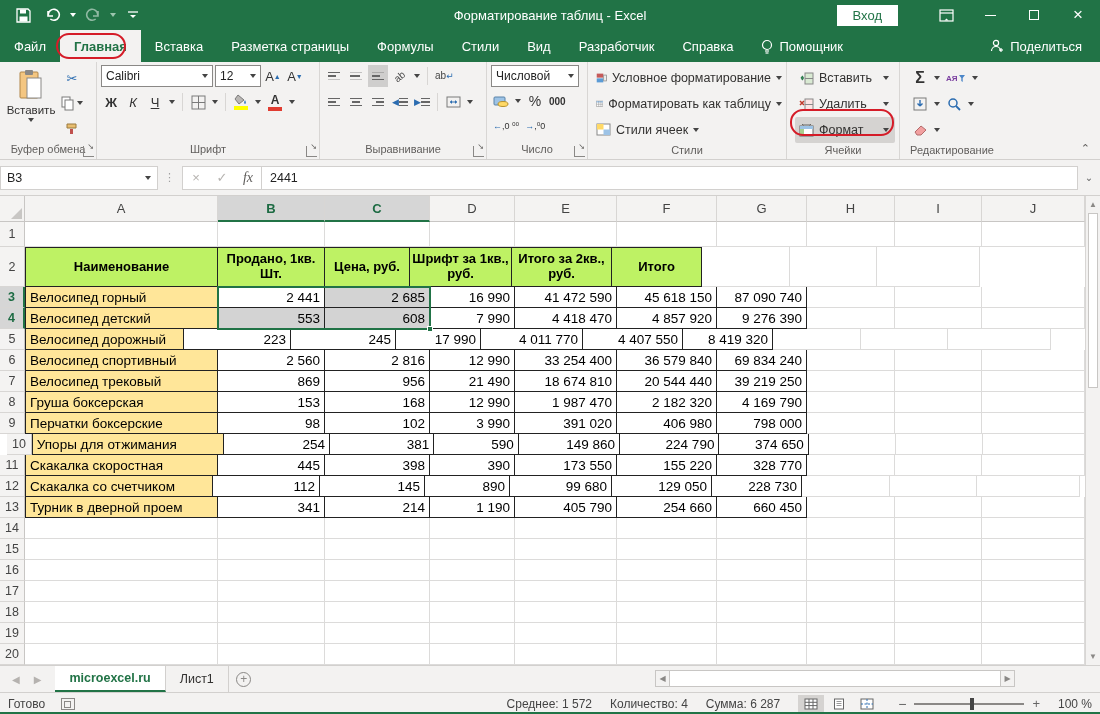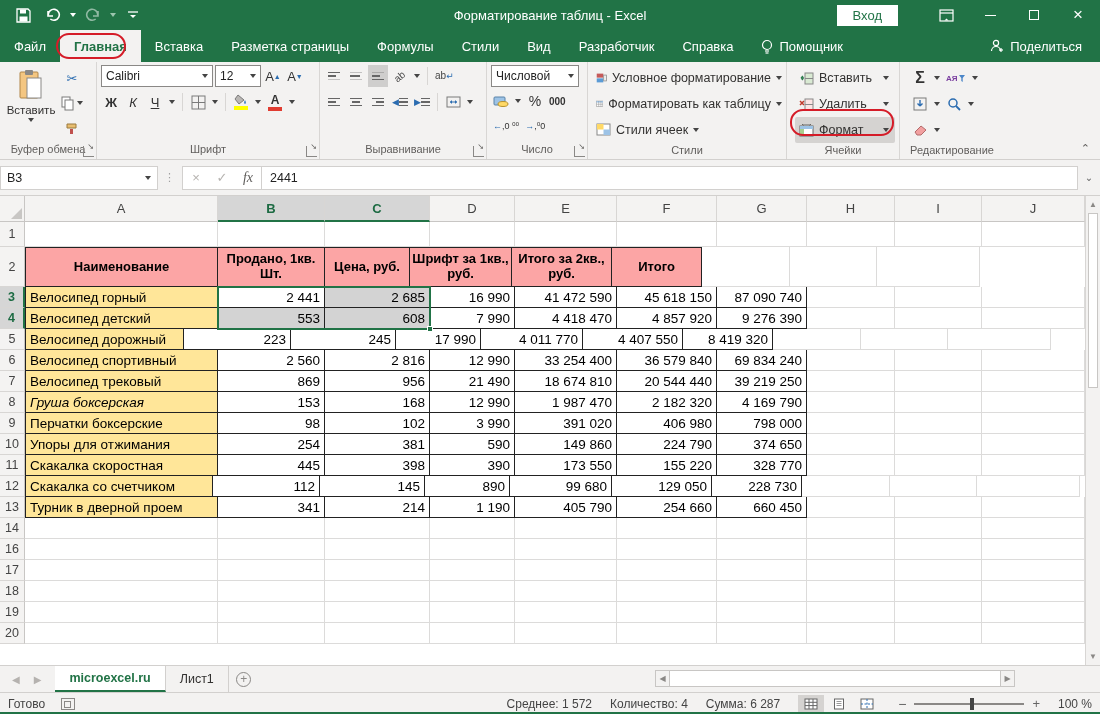--- a/index.html
+++ b/index.html
@@ -70,21 +70,21 @@
   .sheet { position:absolute; left:0; top:0; width:1085px; }
   .ghead { display:flex; height:26px; }
   .gcorner { width:25px; background:#f4f3f2; border-right:1px solid #c8c6c4; border-bottom:1px solid #c8c6c4; position:relative; }
   .gcorner::after { content:""; position:absolute; right:2px; bottom:2px; border-left:11px solid transparent; border-bottom:11px solid #c8c6c4; }
   .gcol { background:#f4f3f2; border-right:1px solid #d8d6d4; border-bottom:1px solid #c8c6c4; display:flex; align-items:center; justify-content:center; font-size:13px; color:#444; }
   .gcol.sel { background:#d6d6d6; color:#1d6b43; border-bottom:2px solid #217346; font-weight:bold; }
   .grow { display:flex; }
   .growhdr { width:25px; background:#f4f3f2; border-right:1px solid #c8c6c4; border-bottom:1px solid #d8d6d4; display:flex; align-items:center; justify-content:center; font-size:12.5px; color:#444; }
   .growhdr.sel { background:#d6d6d6; color:#1d6b43; border-right:2px solid #217346; font-weight:bold; }
   .c { border-right:1px solid #dcdbda; border-bottom:1px solid #dcdbda; font-size:13.5px; color:#000; display:flex; align-items:center; overflow:hidden; }
-  .c.th { background:#fca5a5; border-right:1px solid #222; border-bottom:1px solid #222; border-top:1px solid #222; font-weight:bold; justify-content:center; text-align:center; font-size:13px; line-height:1.15; padding:1px 2px; }
+  .c.th { background:#bef264; border-right:1px solid #222; border-bottom:1px solid #222; border-top:1px solid #222; font-weight:bold; justify-content:center; text-align:center; font-size:13px; line-height:1.15; padding:1px 2px; }
   .c.th.first { border-left:1px solid #222; }
   .c.name { background:#ffe699; border-right:1px solid #222; border-bottom:1px solid #222; border-left:1px solid #222; padding-left:4px; }
   .c.num { background:#fff; border-right:1px solid #222; border-bottom:1px solid #222; justify-content:flex-end; padding-right:4px; }
   .c.num.selcell { background:#d3d3d3; }
   .seloutline { position:absolute; border:2px solid #217346; pointer-events:none; }
   .fillhandle { position:absolute; width:6px; height:6px; background:#217346; border:1px solid #fff; pointer-events:none; }
   .vscroll { position:absolute; left:1085px; top:0; width:15px; height:469px; background:#f3f2f1; border-left:1px solid #d8d6d4; }
   .varrow { height:17px; display:flex; align-items:center; justify-content:center; color:#8a8886; font-size:8px; }
   .vthumb { margin:0 2px; height:175px; background:#fff; border:1px solid #c8c6c4; }
 
@@ -646,21 +646,21 @@
         <div class="c num" style="width: 85px;">21 490</div>
         <div class="c num" style="width: 102px;">18 674 810</div>
         <div class="c num" style="width: 100px;">20 544 440</div>
         <div class="c num" style="width: 90px;">39 219 250</div>
         <div class="c" style="width: 88px;"></div>
         <div class="c" style="width: 87px;"></div>
         <div class="c" style="width: 103px;"></div>
       </div>
       <div class="grow" style="height: 21px;">
         <div class="growhdr">8</div>
-        <div class="c name" style="width: 193px; font-style: italic;">Груша боксерская</div>
+        <div class="c name" style="width: 193px;">Груша боксерская</div>
         <div class="c num" style="width: 107px;">153</div>
         <div class="c num" style="width: 105px;">168</div>
         <div class="c num" style="width: 85px;">12 990</div>
         <div class="c num" style="width: 102px;">1 987 470</div>
         <div class="c num" style="width: 100px;">2 182 320</div>
         <div class="c num" style="width: 90px;">4 169 790</div>
         <div class="c" style="width: 88px;"></div>
         <div class="c" style="width: 87px;"></div>
         <div class="c" style="width: 103px;"></div>
       </div>
@@ -670,21 +670,21 @@
         <div class="c num" style="width: 107px;">98</div>
         <div class="c num" style="width: 105px;">102</div>
         <div class="c num" style="width: 85px;">3 990</div>
         <div class="c num" style="width: 102px;">391 020</div>
         <div class="c num" style="width: 100px;">406 980</div>
         <div class="c num" style="width: 90px;">798 000</div>
         <div class="c" style="width: 88px;"></div>
         <div class="c" style="width: 87px;"></div>
         <div class="c" style="width: 103px;"></div>
       </div>
-      <div class="grow" style="height: 21px;">
+      <div class="grow" style="height: 21px; padding-left: 7px;">
         <div class="growhdr">10</div>
         <div class="c name" style="width: 193px;">Упоры для отжимания</div>
         <div class="c num" style="width: 107px;">254</div>
         <div class="c num" style="width: 105px;">381</div>
         <div class="c num" style="width: 85px;">590</div>
         <div class="c num" style="width: 102px;">149 860</div>
         <div class="c num" style="width: 100px;">224 790</div>
         <div class="c num" style="width: 90px;">374 650</div>
         <div class="c" style="width: 88px;"></div>
         <div class="c" style="width: 87px;"></div>
@@ -724,20 +724,33 @@
         <div class="c num" style="width: 85px;">1 190</div>
         <div class="c num" style="width: 102px;">405 790</div>
         <div class="c num" style="width: 100px;">254 660</div>
         <div class="c num" style="width: 90px;">660 450</div>
         <div class="c" style="width: 88px;"></div>
         <div class="c" style="width: 87px;"></div>
         <div class="c" style="width: 103px;"></div>
       </div>
       <div class="grow" style="height: 21px;">
         <div class="growhdr">14</div>
+        <div class="c" style="width: 193px;"></div>
+        <div class="c" style="width: 107px;"></div>
+        <div class="c" style="width: 105px;"></div>
+        <div class="c" style="width: 85px;"></div>
+        <div class="c" style="width: 102px;"></div>
+        <div class="c" style="width: 100px;"></div>
+        <div class="c" style="width: 90px;"></div>
+        <div class="c" style="width: 88px;"></div>
+        <div class="c" style="width: 87px;"></div>
+        <div class="c" style="width: 103px;"></div>
+      </div>
+      <div class="grow" style="height: 21px;">
+        <div class="growhdr">15</div>
         <div class="c" style="width: 193px;"></div>
         <div class="c" style="width: 107px;"></div>
         <div class="c" style="width: 105px;"></div>
         <div class="c" style="width: 85px;"></div>
         <div class="c" style="width: 102px;"></div>
         <div class="c" style="width: 100px;"></div>
         <div class="c" style="width: 90px;"></div>
         <div class="c" style="width: 88px;"></div>
         <div class="c" style="width: 87px;"></div>
         <div class="c" style="width: 103px;"></div>

